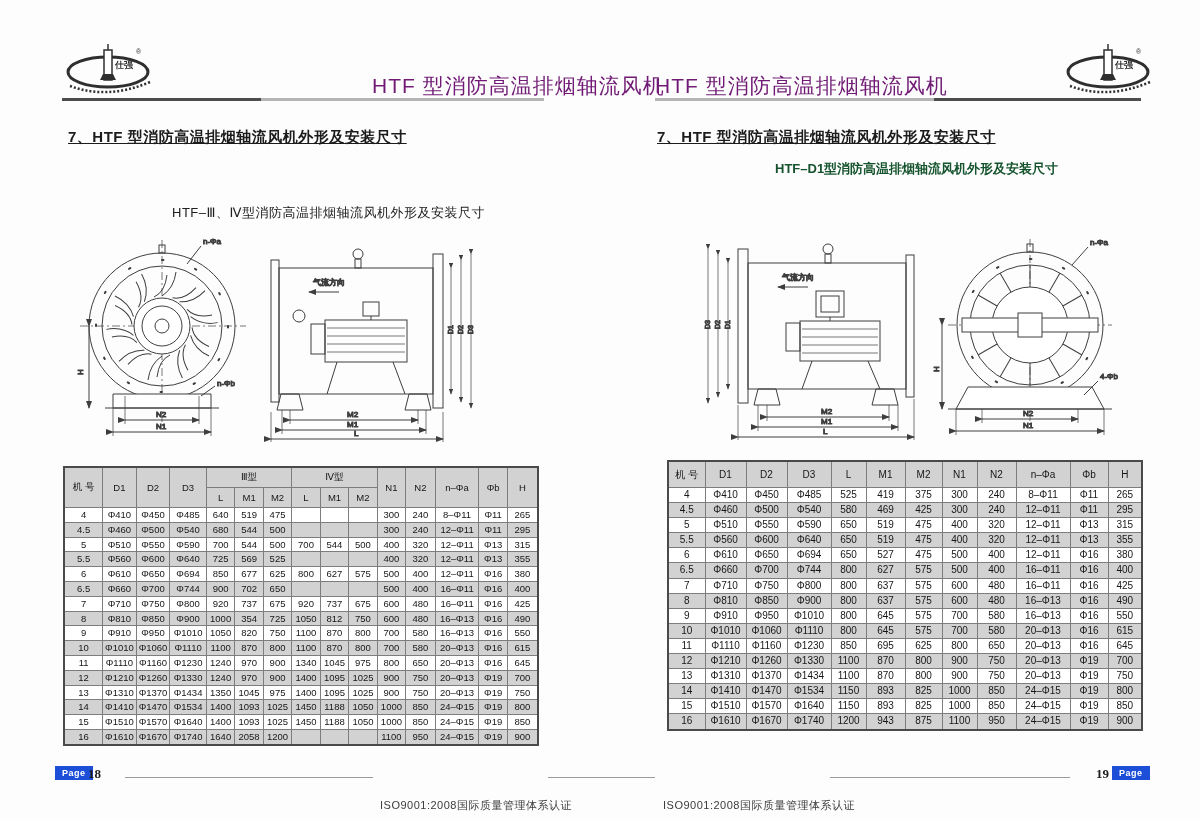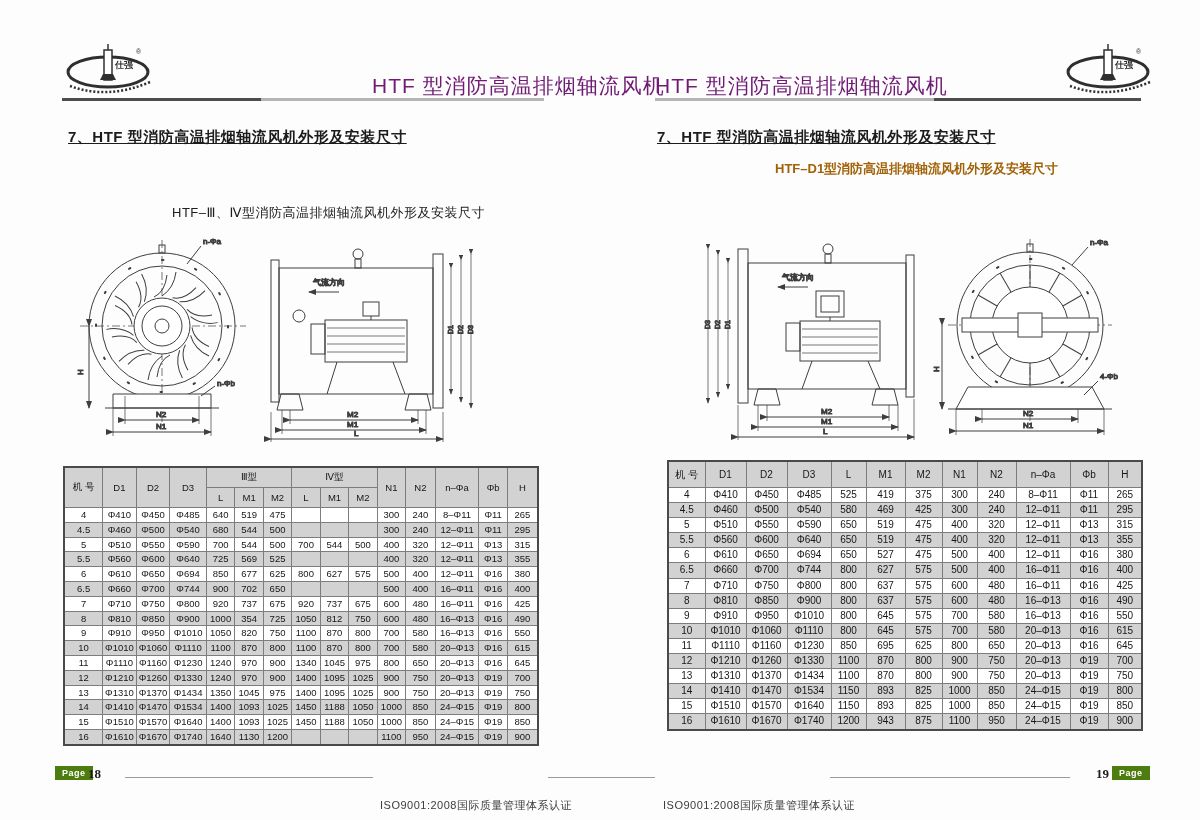--- a/index.html
+++ b/index.html
@@ -7,37 +7,37 @@
     width:1200px;height:820px;background:#fdfdfd;position:relative;
     font-family:"Liberation Sans",sans-serif;color:#222;overflow:hidden;
   }
   .abs{position:absolute;}
   
   .rule{position:absolute;top:98px;height:3px;display:flex;}
   .rule .seg-dark{background:#4d4d4d;height:3px;}
   .rule .seg-light{background:#b5b5b5;height:3px;}
   .header-title{position:absolute;top:72px;font-size:21px;color:#701a75;letter-spacing:1px;white-space:nowrap;}
   .section-title{position:absolute;top:128px;font-size:15px;font-weight:bold;color:#1c1c1c;letter-spacing:0.5px;white-space:nowrap;text-decoration:underline;}
-  .sub-title{position:absolute;top:160px;font-size:13px;font-weight:bold;color:#a16207;white-space:nowrap;}
+  .sub-title{position:absolute;top:160px;font-size:13px;font-weight:bold;color:#14532d;white-space:nowrap;}
   .draw-title{position:absolute;top:204px;font-size:13px;color:#202020;letter-spacing:0.5px;white-space:nowrap;}
   
   table.dim-table{position:absolute;border-collapse:collapse;table-layout:fixed;background:#fff;
     border:2px solid #4a4a4a;color:#161616;}
   table.dim-table th,table.dim-table td{border:1px solid #7d7d7d;text-align:center;vertical-align:middle;
     padding:0;font-weight:normal;overflow:hidden;white-space:nowrap;}
   table.dim-table thead th{background:#d2d2d2;}
   table.dim-table tbody tr:nth-child(even){background:#d2d2d2;}
   #table-left{left:63px;top:466px;width:476px;font-size:9.5px;}
   #table-left thead th{height:19px;font-size:9.5px;}
   #table-left td{height:13.8px;line-height:13.8px;}
   #table-right{left:667px;top:460px;width:474px;font-size:10px;}
   #table-right thead th{height:25px;font-size:10px;}
   #table-right td{height:14.1px;line-height:14.1px;}
   
-  .page-badge{position:absolute;top:766px;background:#4d7c0f;color:#fff;font-size:9px;font-weight:bold;
+  .page-badge{position:absolute;top:766px;background:#1d4ed8;color:#fff;font-size:9px;font-weight:bold;
     padding:2px 7px;letter-spacing:0.5px;}
   .page-num{position:absolute;top:766px;font-family:"Liberation Serif",serif;font-weight:bold;font-size:13px;color:#1c1c1c;}
   .f-line{position:absolute;top:777px;height:1px;background:#9a9a9a;}
   .iso{position:absolute;top:798px;font-size:11px;color:#3c3c3c;letter-spacing:0.5px;white-space:nowrap;}
   
   svg text{font-family:"Liberation Sans",sans-serif;fill:#2e2e2e;}
   .logo{position:absolute;}
 </style>
 </head>
 <body>
@@ -451,21 +451,21 @@
         <td>24–Φ15</td>
         <td>Φ19</td>
         <td>850</td>
       </tr>
       <tr>
         <td>16</td>
         <td>Φ1610</td>
         <td>Φ1670</td>
         <td>Φ1740</td>
         <td>1640</td>
-        <td>1130</td>
+        <td>2058</td>
         <td>1200</td>
         <td></td>
         <td></td>
         <td></td>
         <td>1100</td>
         <td>950</td>
         <td>24–Φ15</td>
         <td>Φ19</td>
         <td>900</td>
       </tr>

